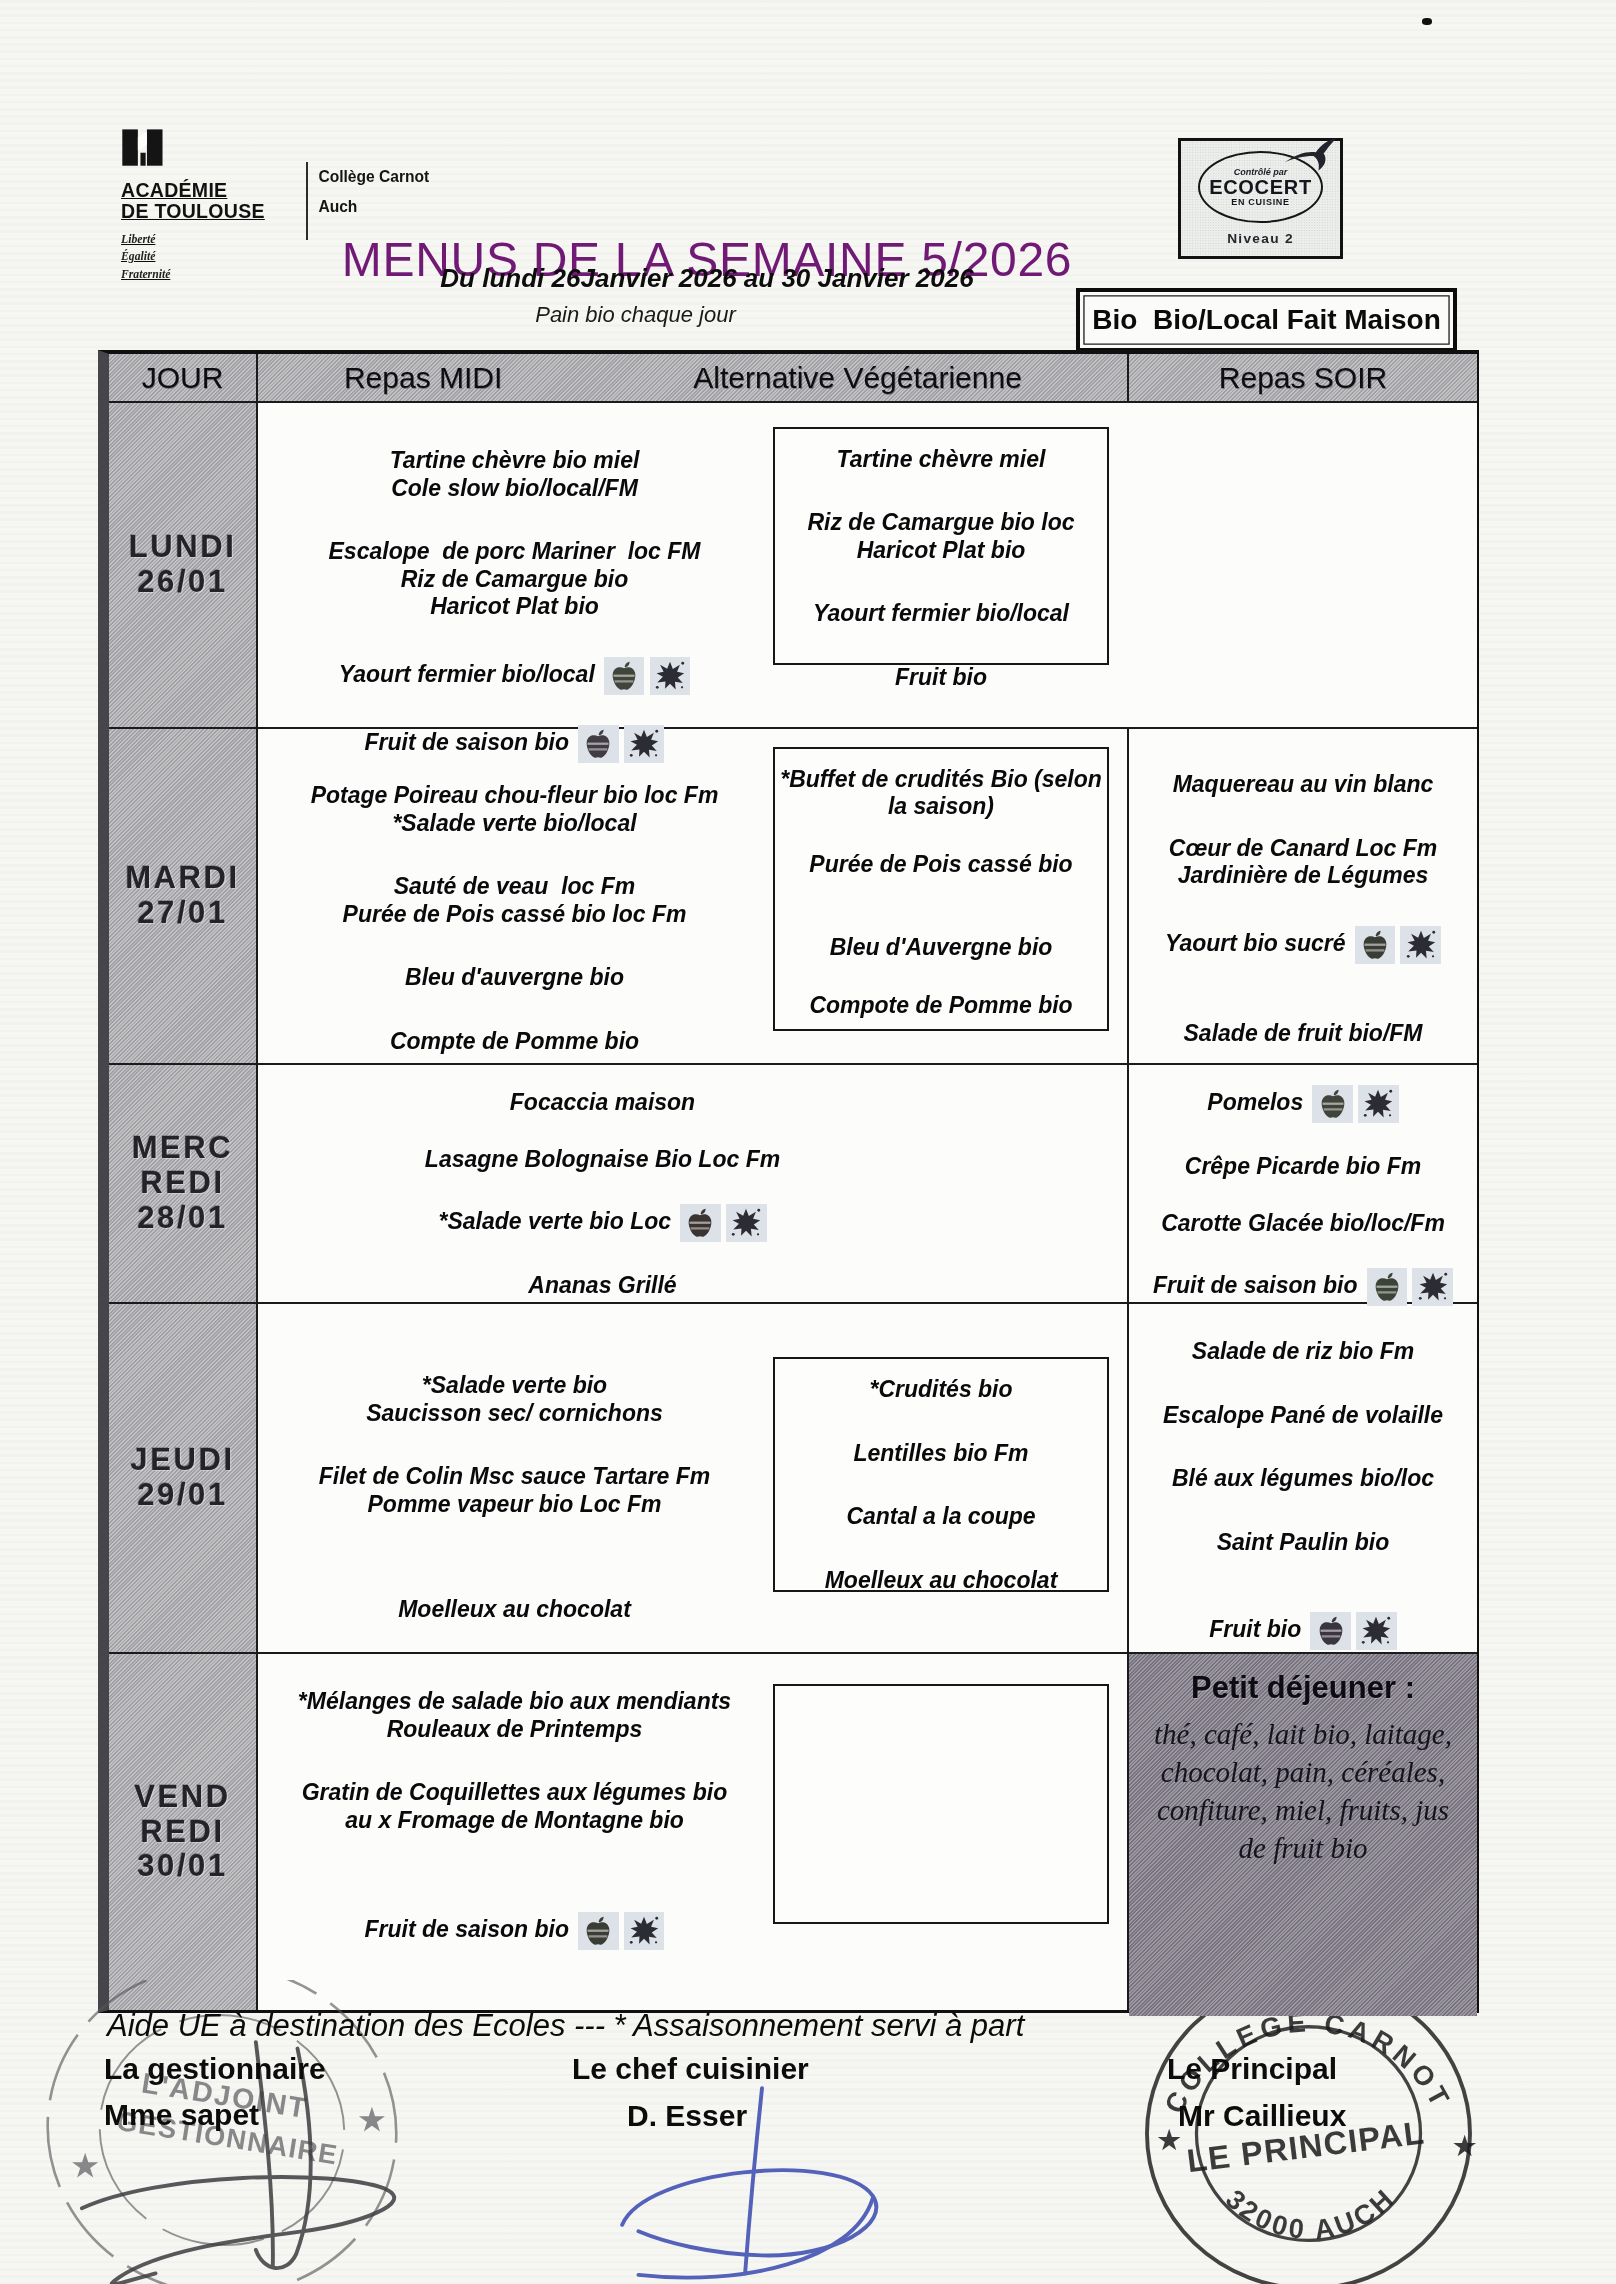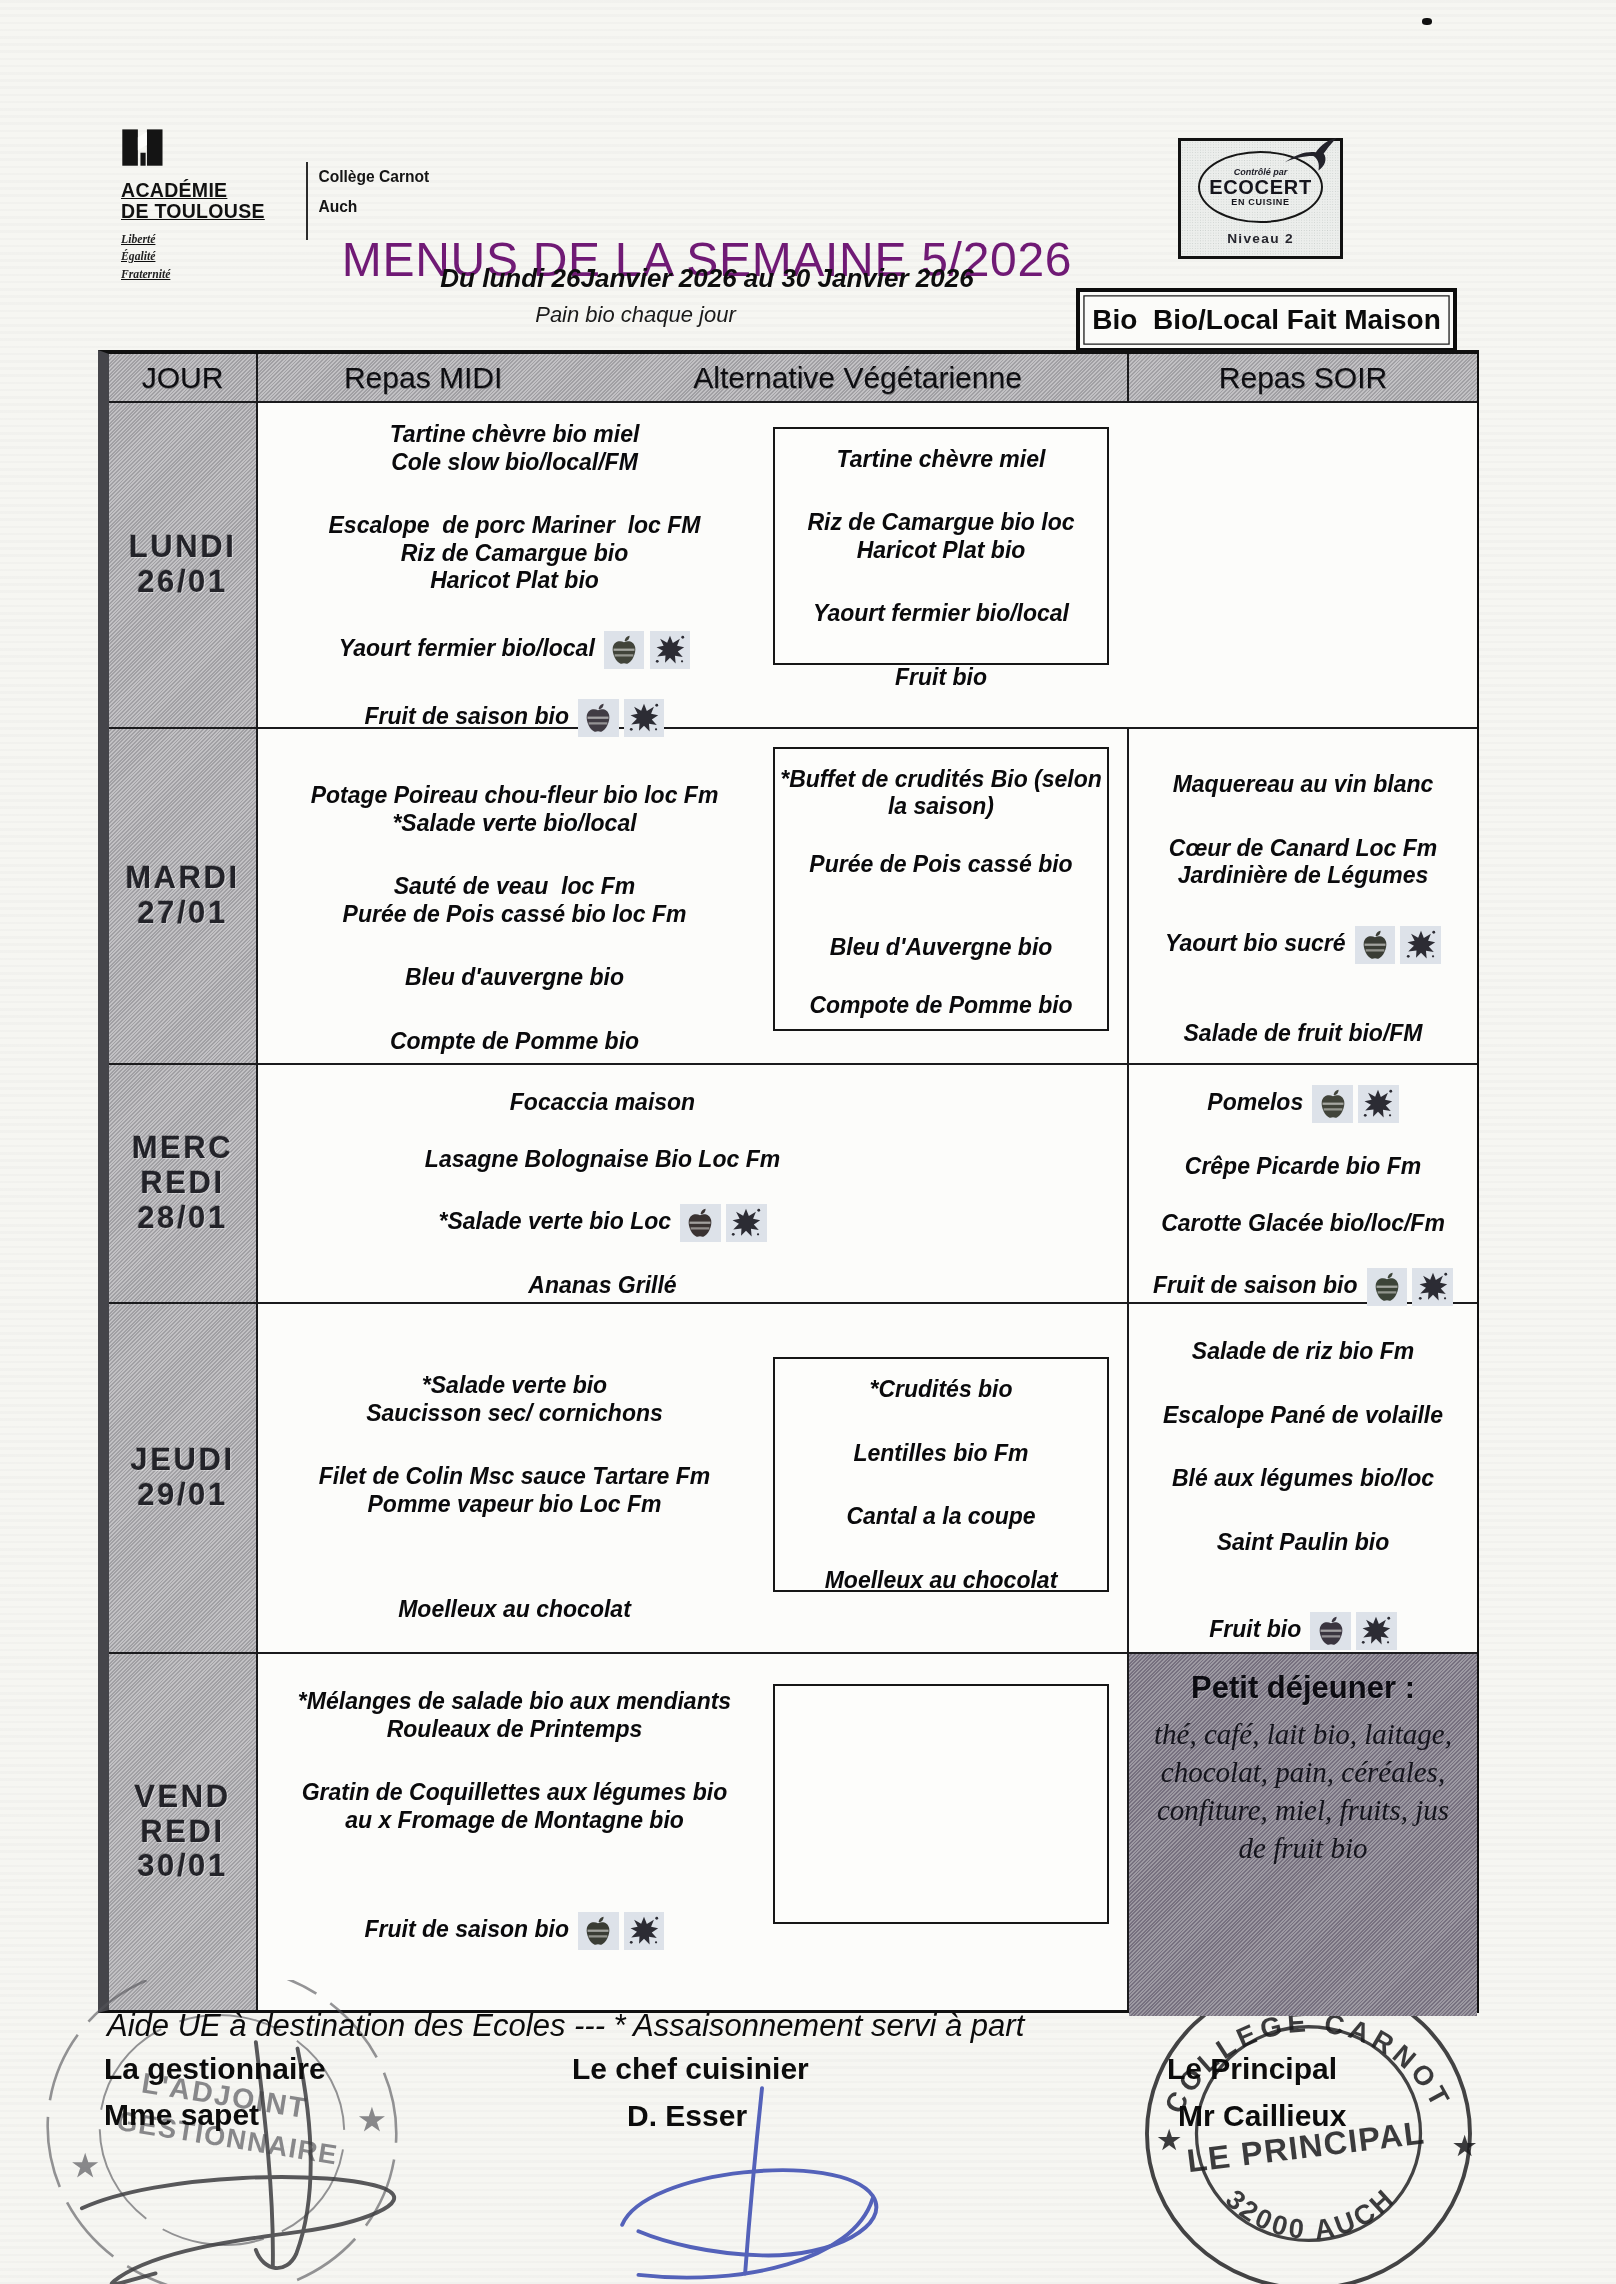--- a/index.html
+++ b/index.html
@@ -54,21 +54,21 @@
   .day-label{font-size:31px;font-weight:bold;letter-spacing:2.6px;color:#232329;line-height:1.12;
      text-shadow:1.3px 1.3px 0.7px rgba(255,255,255,.38), -0.7px -0.7px 0 rgba(0,0,0,.22);}
   .row-lundi{height:326px;} .row-mardi{height:336px;} .row-mercredi{height:239px;}
   .row-jeudi{height:350px;} .row-vendredi{height:356px;border-bottom:none;}
   .midi-inner{position:absolute;left:9px;top:0;width:495px;text-align:center;}
   .midi-inner.wide{width:671px;}
   .soir-inner{position:absolute;left:5.2px;right:5.2px;top:0;text-align:center;}
   .item{margin:0;font-size:23px;font-weight:bold;font-style:italic;line-height:1.2;color:#0a0a0c;white-space:pre-wrap;}
   .gA{margin-top:30px}.gB{margin-top:36px}.gC{margin-top:56px}.gD{margin-top:78px}
   .pt26{padding-top:17px}.pt30{padding-top:19.5px}.pt36{padding-top:23.5px}
-  .pt50{padding-top:18px}.pt52{padding-top:34px}.pt58{padding-top:34px}.pt64{padding-top:42px}
+  .pt50{padding-top:44px}.pt52{padding-top:34px}.pt58{padding-top:34px}.pt64{padding-top:42px}
   .pt82{padding-top:53px}.pt104{padding-top:68px}
   .alt-box{position:absolute;left:515px;width:336px;border:2.6px solid #161616;background:#fdfdfb;text-align:center;box-sizing:border-box;}
   .alt-lundi{top:23.5px;height:238px;}
   .alt-mardi{top:17.6px;height:284px;}
   .alt-jeudi{top:53px;height:235px;}
   .alt-vendredi{top:30px;height:240px;}
   .icpair{display:inline-block;vertical-align:middle;margin-left:3.9px;line-height:0;}
   .icbg{background:#dde2e9;display:inline-block;padding:2px 3.3px;margin-left:5.2px;line-height:0;}
   
   #breakfast{position:absolute;left:0;top:0;width:100%;height:362px;z-index:2;box-sizing:border-box;padding:0 11.7px;text-align:center;}

